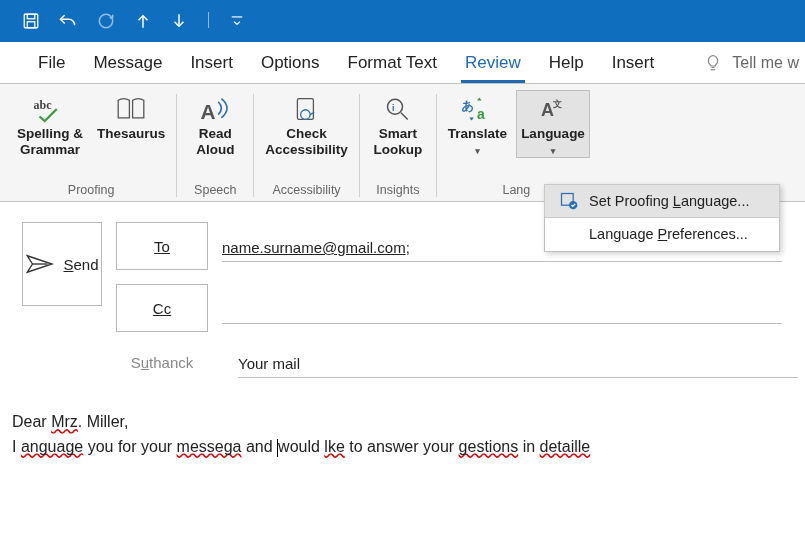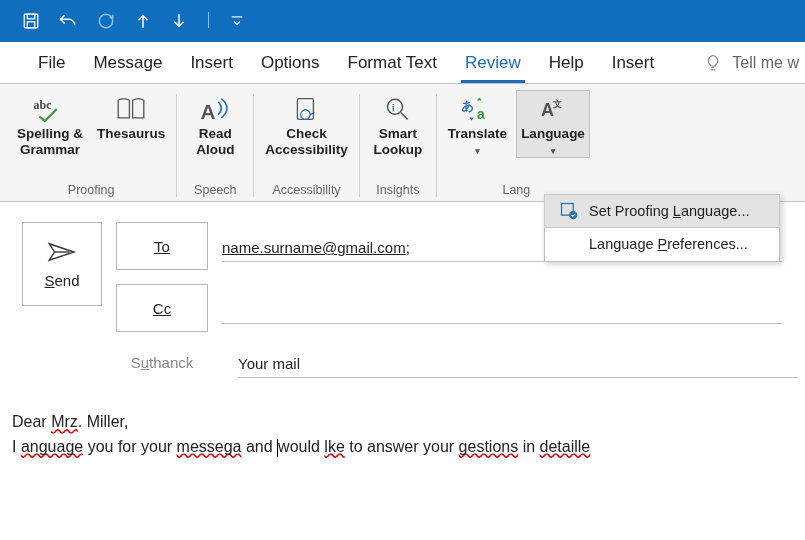--- a/index.html
+++ b/index.html
@@ -34,21 +34,21 @@
 
   
   .dropdown { position:absolute; background:#fff; border:1px solid #bfbfbf; box-shadow: 2px 2px 6px rgba(0,0,0,0.2); font-size:14.5px; z-index: 20; }
   .dropdown .ditem { display:flex; align-items:center; gap:10px; padding: 6px 14px; height: 34px; cursor:pointer; white-space: nowrap; }
   .dropdown .ditem.hl { background:#e3e3e3; border: 1px solid #c9c9c9; margin: -1px; padding: 6px 14px; }
   .dropdown .ditem .icon { width: 20px; height:20px; display:flex; align-items:center; justify-content:center; flex-shrink:0; }
 
   
   .compose { padding: 0; }
   .hdr { display:flex; padding: 20px 0 10px 22px; gap: 14px; align-items: flex-start; }
-  .sendbox { width: 80px; height: 84px; border:1px solid #b8b8b8; display:flex; flex-direction:column; align-items:center; justify-content:center; gap:8px; cursor:pointer; }
+  .sendbox { width: 80px; height: 84px; border:1px solid #b8b8b8; display:flex; flex-direction:row; align-items:center; justify-content:center; gap:8px; cursor:pointer; }
   .sendbox .paper { }
   .sendbox .lbl { font-size:15px; }
   .fieldcol { display:flex; flex-direction:column; gap: 14px; }
   .tobtn { width: 92px; height: 48px; border:1px solid #b8b8b8; display:flex; align-items:center; justify-content:center; font-size:15px; cursor:pointer; }
   .fieldrow { display:flex; align-items:center; gap:14px; }
   .fieldin { border-bottom: 1px solid #bfbfbf; min-width: 560px; height: 32px; display:flex; align-items:flex-end; padding-bottom: 5px; font-size:15px; color:#222; }
   .fieldin.sub { min-width: 560px; margin-left: 16px; }
   .sublabel { width: 92px; text-align:center; color:#888; font-size:15px; }
   .recip { text-decoration: underline; }
 
@@ -221,21 +221,21 @@
               <text x="4" y="26" font-size="24" fill="#555">A</text>
               <text x="20" y="14" font-size="12" fill="#555">文</text>
             </svg>
         </div>
         <div class="label"><span>Language</span><br><span class="chev-small">▾</span></div>
       </div>
     </div>
     <div class="group-label">Lang</div>
   </div>
 
-  <div class="dropdown" style="left:544px; top:110px; width:236px;">
+  <div class="dropdown" style="left:544px; top:100px; width:236px;">
     <div class="ditem hl">
       <span class="icon">
         <svg width="20" height="20" viewBox="0 0 24 24">
             <rect x="3" y="3" width="14" height="14" fill="none" stroke="#2a6fb0" stroke-width="1.5"></rect>
             <circle cx="17" cy="17" r="5" fill="#2a6fb0"></circle>
             <path d="M15 17 l1.5 1.5 l3 -3" stroke="#fff" stroke-width="1.5" fill="none"></path>
           </svg>
       </span>
       <span><span>Set Proofing </span><span class="underline-accesskey">L</span><span>anguage...</span></span>
     </div>

